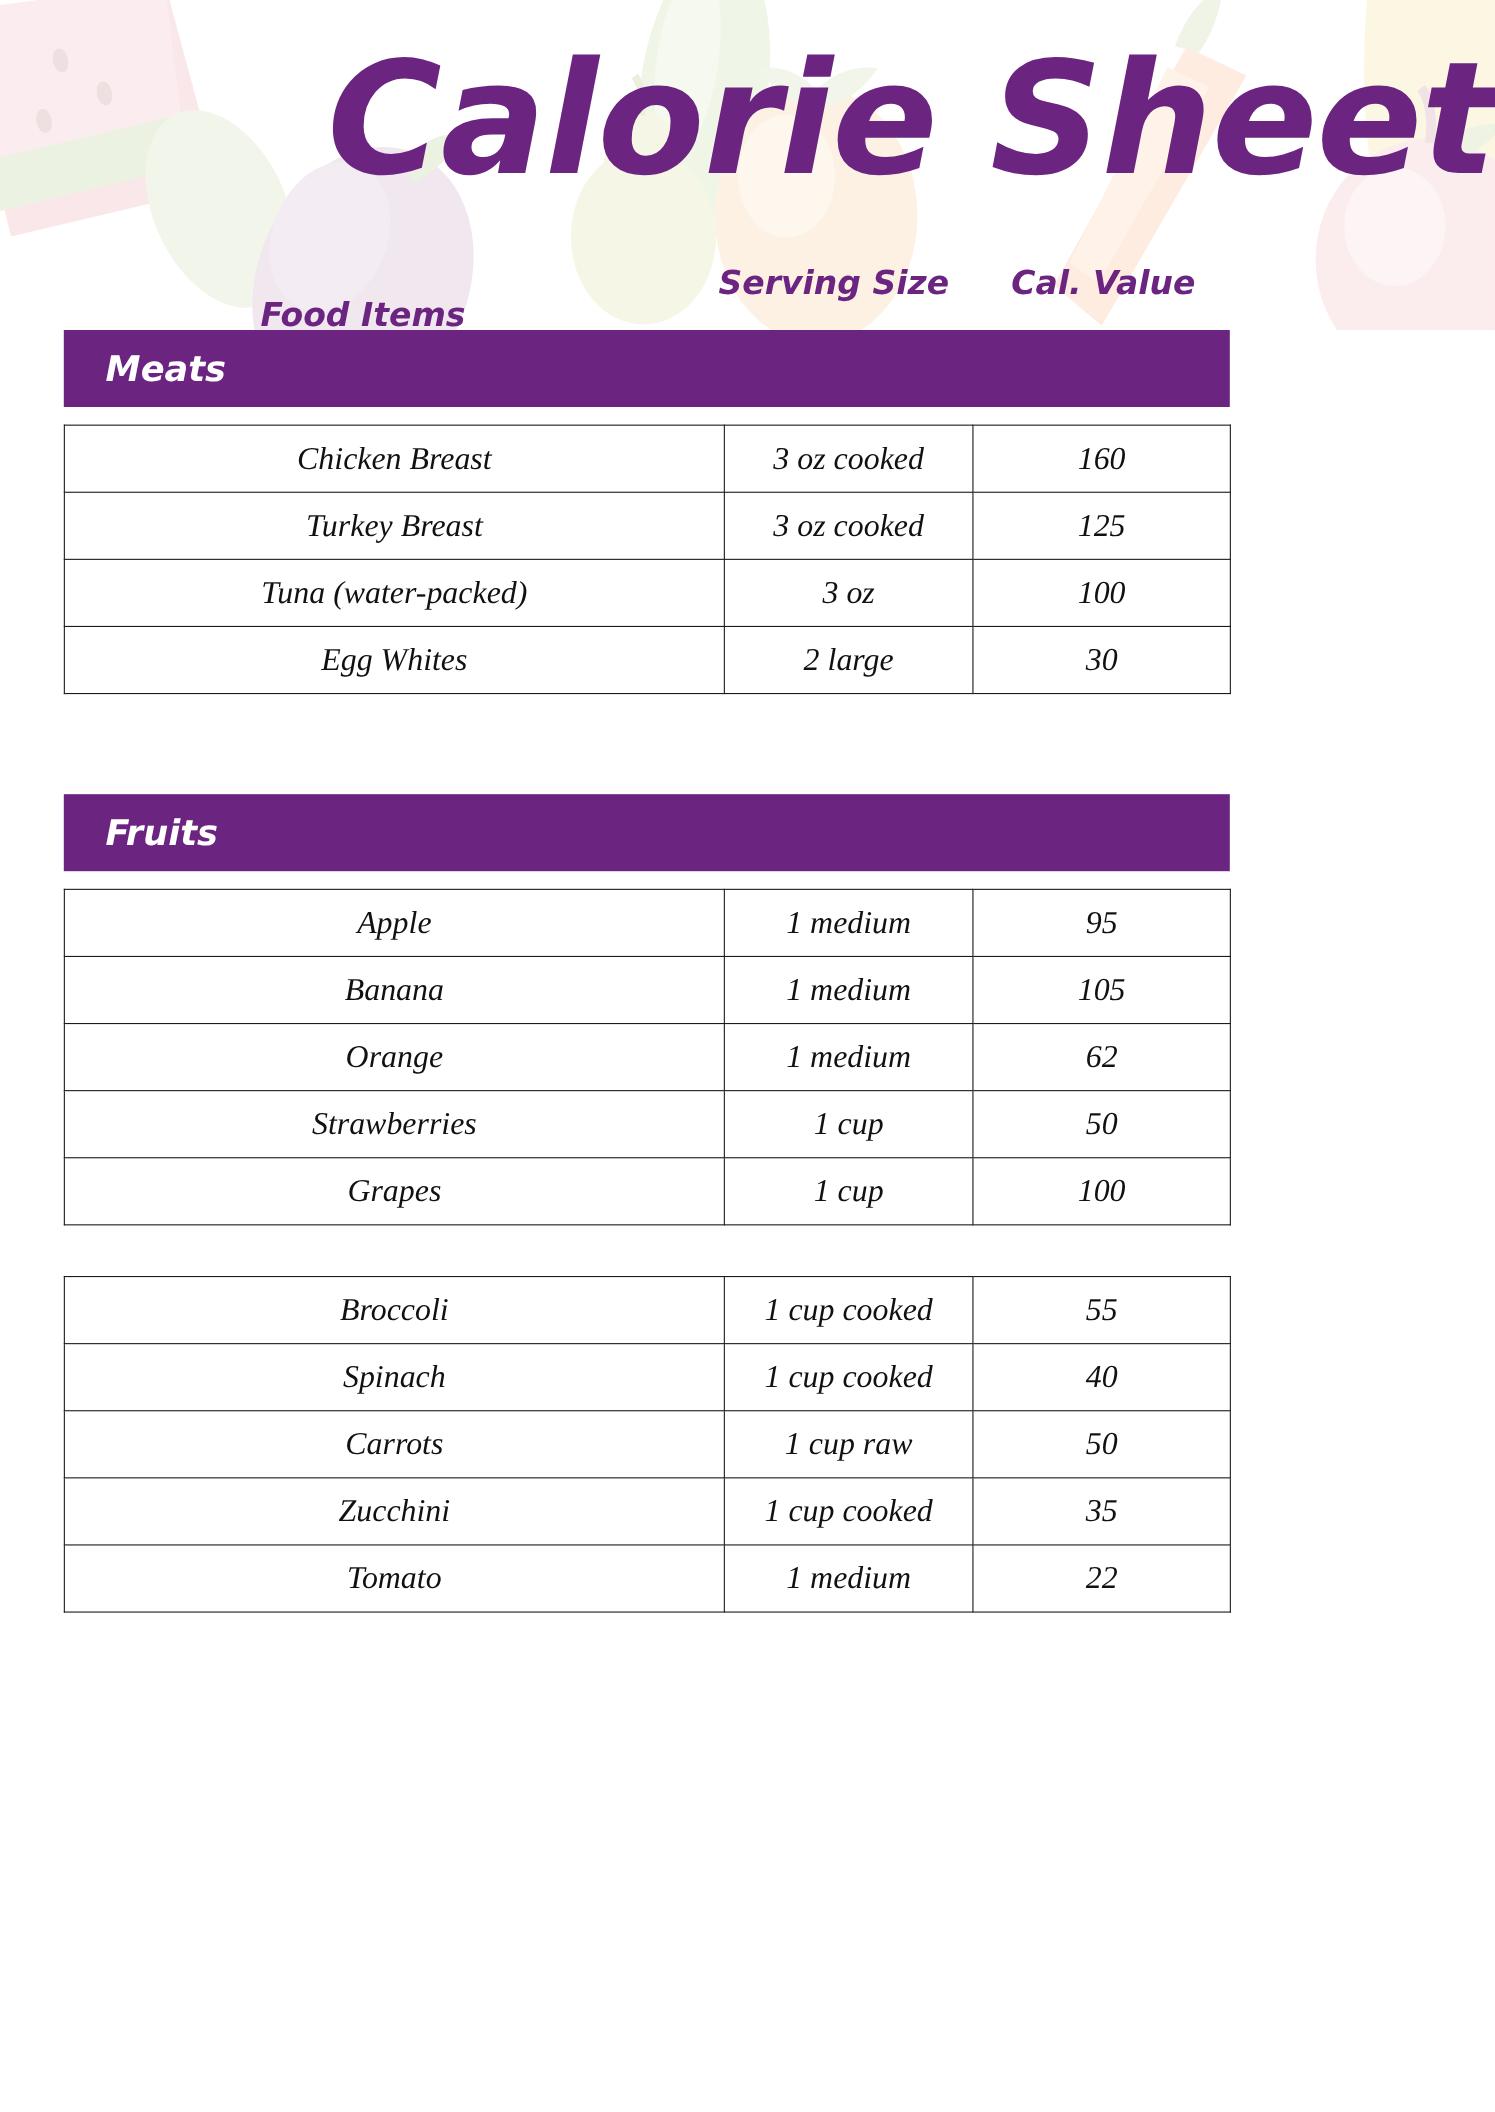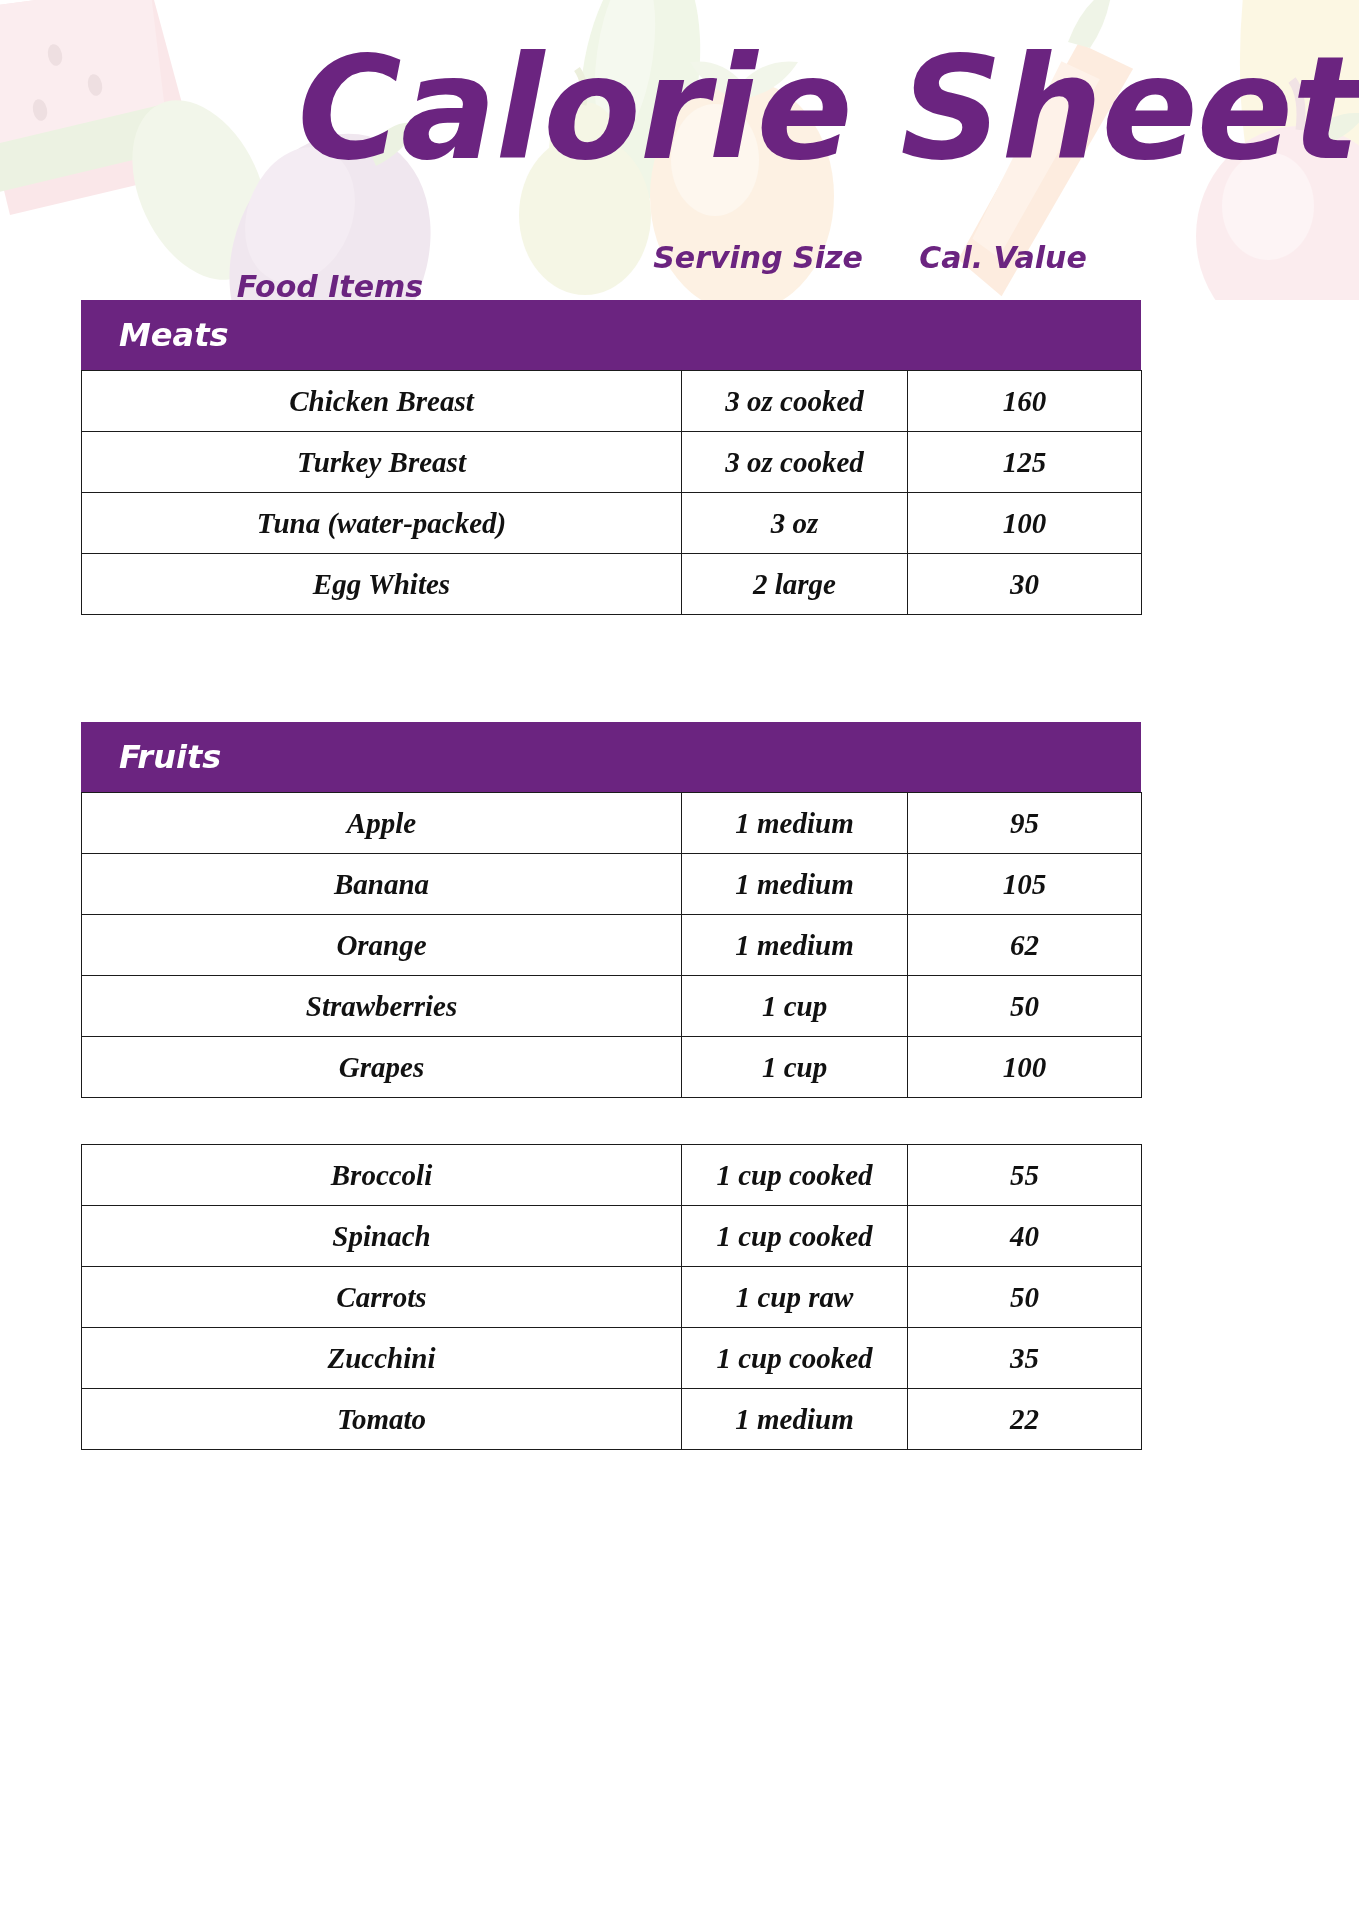--- a/index.html
+++ b/index.html
@@ -70,21 +70,21 @@
     text-align: center;
     white-space: nowrap;
   }
   .ch-food    { left: 0px;   width: 600px; margin-top: 29px; }
   .ch-serving { left: 600px; width: 256px; }
   .ch-cal     { left: 856px; width: 234px; }
 
   
   .section {
     position: absolute;
-    left: 35px;
+    left: 12px;
     width: 1060px;
     padding-left: 46px;
   }
   .band {
     background: #6B2480;
     height: 70px;
     position: relative;
   }
   .band-label {
     position: absolute;
@@ -97,22 +97,21 @@
     font-style: italic;
     color: #ffffff;
     white-space: nowrap;
     letter-spacing: 0px;
   }
 
   table.grid {
     width: 1060px;
     border-collapse: collapse;
     table-layout: fixed;
-    margin-top: 0;
-    font-weight: bold;
+    margin-top: 16px;
   }
   table.grid td {
     border: 1.6px solid #1b1b1b;
     height: 60px;
     text-align: center;
     vertical-align: middle;
     font-family: "Liberation Serif", "DejaVu Serif", serif;
     font-style: italic;
     font-size: 29px;
     color: #111111;

